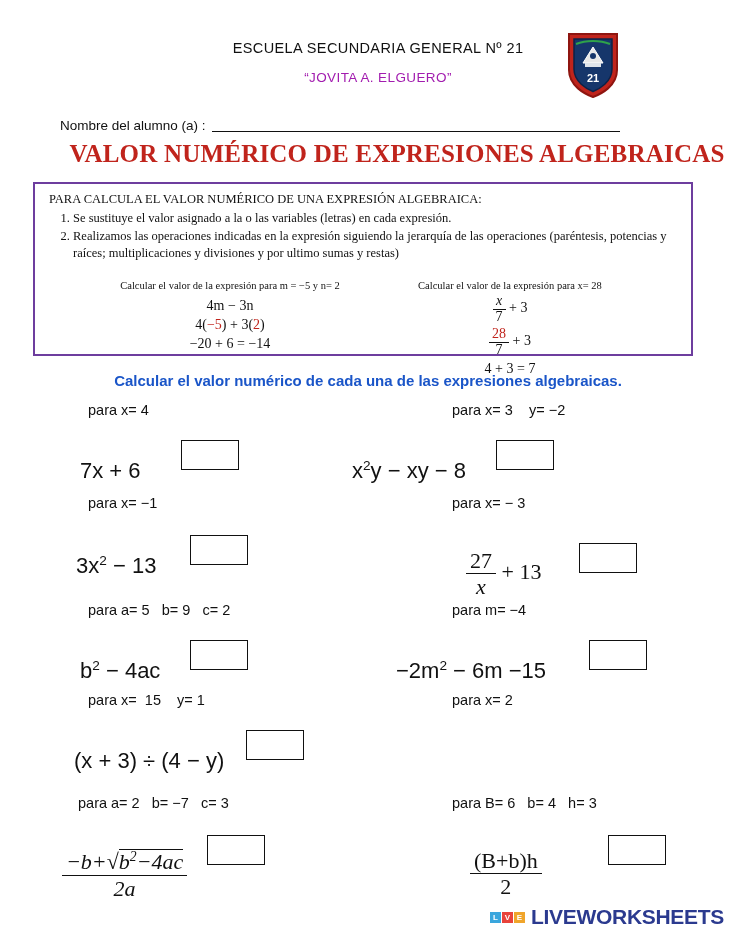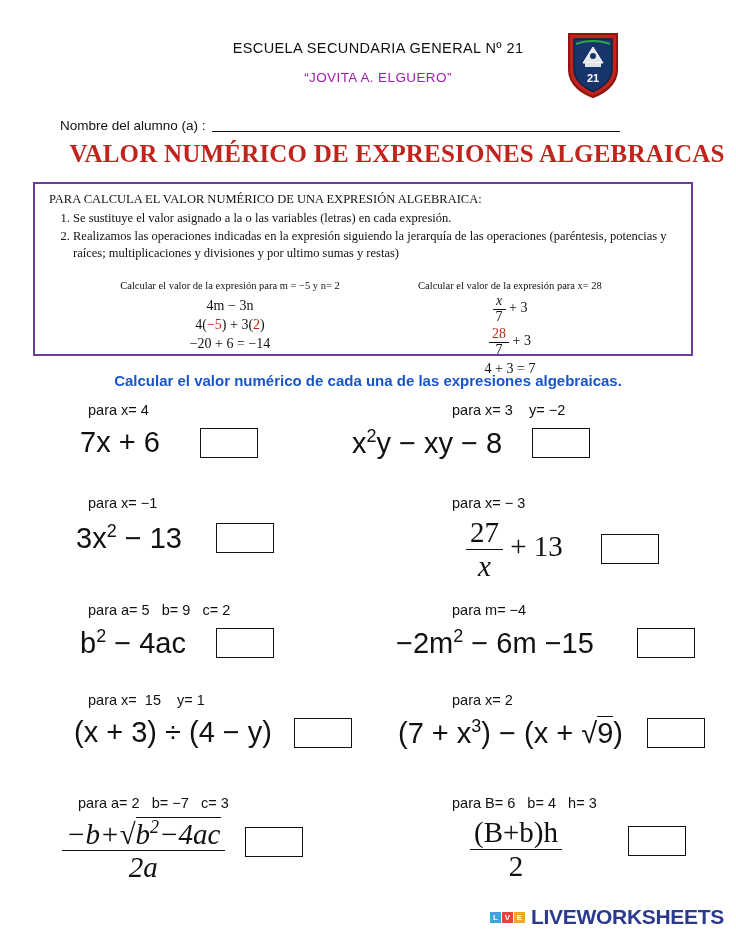--- a/index.html
+++ b/index.html
@@ -84,22 +84,23 @@
     font-family:"Liberation Sans", sans-serif;
   }
 
   
   .ex-item{position:absolute;}
   .para{
     font-family:"Liberation Sans", sans-serif;font-size:14.5px;color:#111;
     white-space:pre;
   }
   .expr{
-    font-family:"Liberation Sans", sans-serif;font-size:29px;color:#111;
+    font-family:"Liberation Sans", sans-serif;font-size:22px;color:#111;
     white-space:nowrap;
+    margin-top:32px;
   }
   .expr.serif{font-family:"Liberation Serif", serif;}
   .ansbox{
     display:inline-block;width:56px;height:28px;border:1.3px solid #111;
     background:#fff;vertical-align:middle;
   }
   sup.p{font-size:.62em;vertical-align:super;}
 
   .row{display:flex;align-items:center;gap:12px;}
 
@@ -235,24 +236,20 @@
   <div class="ex-item" style="left:88px;top:692px;">
     <div class="para">para x=  15    y= 1</div>
     <div class="row" style="margin-top:8px;margin-left:-14px;">
       <span class="expr">(x + 3) ÷ (4 − y)</span>
       <span class="ansbox" style="margin-left:10px;"></span>
     </div>
   </div>
 
   <div class="ex-item" style="left:452px;top:692px;">
     <div class="para">para x= 2</div>
-    <div class="row" style="margin-top:8px;margin-left:-54px;">
-      <span class="expr">(7 + x<sup class="p">3</sup>) − (x + √<span class="ovl">9</span>)</span>
-      <span class="ansbox" style="margin-left:12px;"></span>
-    </div>
   </div>
 
   <div class="ex-item" style="left:78px;top:795px;">
     <div class="para">para a= 2   b= −7   c= 3</div>
     <div class="row" style="margin-top:6px;margin-left:-16px;">
       <span class="expr serif" style="font-style:italic;">
         <span class="bigfrac"><span class="num">−b+√<span class="ovl">b<sup class="p">2</sup>−4ac</span></span><span class="den">2a</span></span>
       </span>
       <span class="ansbox" style="margin-left:8px;margin-top:-16px;"></span>
     </div>

